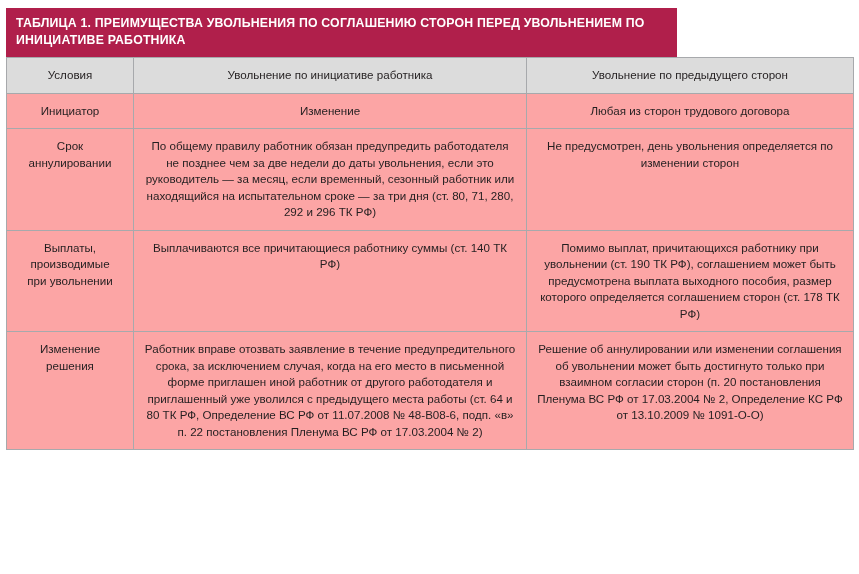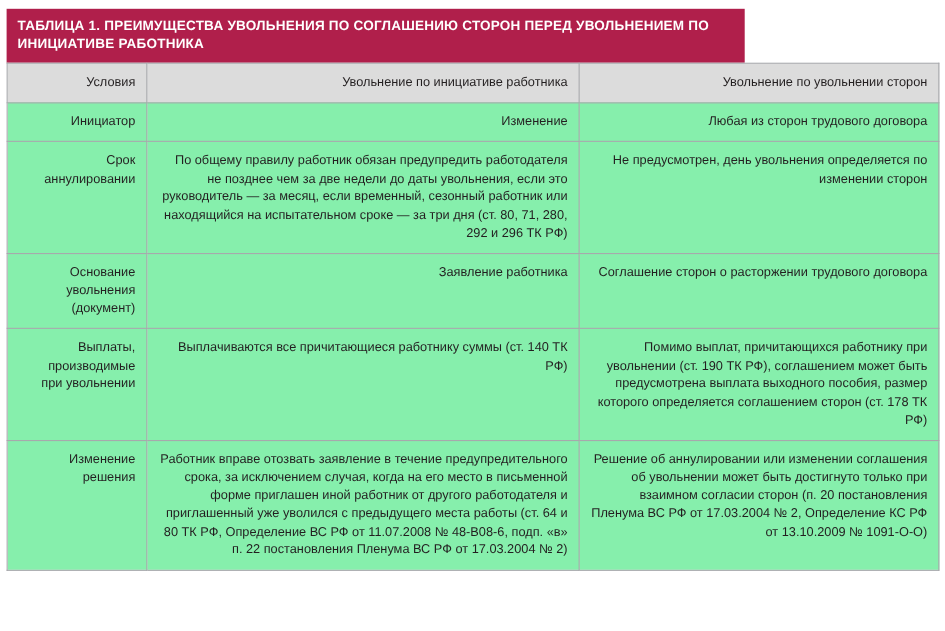--- a/index.html
+++ b/index.html
@@ -35,38 +35,38 @@
     border-collapse: collapse;
     width: 847px;
     table-layout: fixed;
   }
   table.tbl td, table.tbl th {
     border: 1px solid #a7a9ac;
     vertical-align: top;
     padding: 9px 10px 9px 10px;
     font-size: 11.6px;
     line-height: 16.5px;
-    text-align: right;
+    text-align: center;
     font-weight: normal;
   }
   thead th {
     background: #dcdcdc;
     font-weight: bold;
     font-size: 11.8px;
     padding-top: 10px;
     padding-bottom: 10px;
   }
   .col-a { width: 127px; }
   .col-b { width: 393px; }
   .col-c { width: 327px; }
   td.cond {
     font-weight: bold;
   }
   tbody td {
-    background: #86efac;
+    background: #fca5a5;
   }
   .cell-text {
     display: block;
     white-space: pre-line;
   }
 </style>
 </head>
 <body>
 
 <div class="sheet">
@@ -76,21 +76,21 @@
   <table class="tbl">
     <colgroup>
       <col class="col-a">
       <col class="col-b">
       <col class="col-c">
     </colgroup>
     <thead>
       <tr>
         <th>Условия</th>
         <th>Увольнение по инициативе работника</th>
-        <th>Увольнение по увольнении сторон</th>
+        <th>Увольнение по предыдущего сторон</th>
       </tr>
     </thead>
     <tbody>
       <tr>
         <td class="cond">
             <span class="cell-text">Инициатор</span>
           </td>
         <td>
             <span class="cell-text">Изменение</span>
           </td>
@@ -101,33 +101,20 @@
       <tr>
         <td class="cond">
             <span class="cell-text">Срок
 аннулировании</span>
           </td>
         <td>
             <span class="cell-text">По общему правилу работник обязан предупредить работодателя не позднее чем за две недели до даты увольнения, если это руководитель — за месяц, если временный, сезонный работник или находящийся на испытательном сроке — за три дня (ст. 80, 71, 280, 292 и 296 ТК РФ)</span>
           </td>
         <td>
             <span class="cell-text">Не предусмотрен, день увольнения определяется по изменении сторон</span>
-          </td>
-      </tr>
-      <tr>
-        <td class="cond">
-            <span class="cell-text">Основание
-увольнения
-(документ)</span>
-          </td>
-        <td>
-            <span class="cell-text">Заявление работника</span>
-          </td>
-        <td>
-            <span class="cell-text">Соглашение сторон о расторжении трудового договора</span>
           </td>
       </tr>
       <tr>
         <td class="cond">
             <span class="cell-text">Выплаты,
 производимые
 при увольнении</span>
           </td>
         <td>
             <span class="cell-text">Выплачиваются все причитающиеся работнику суммы (ст. 140 ТК РФ)</span>

